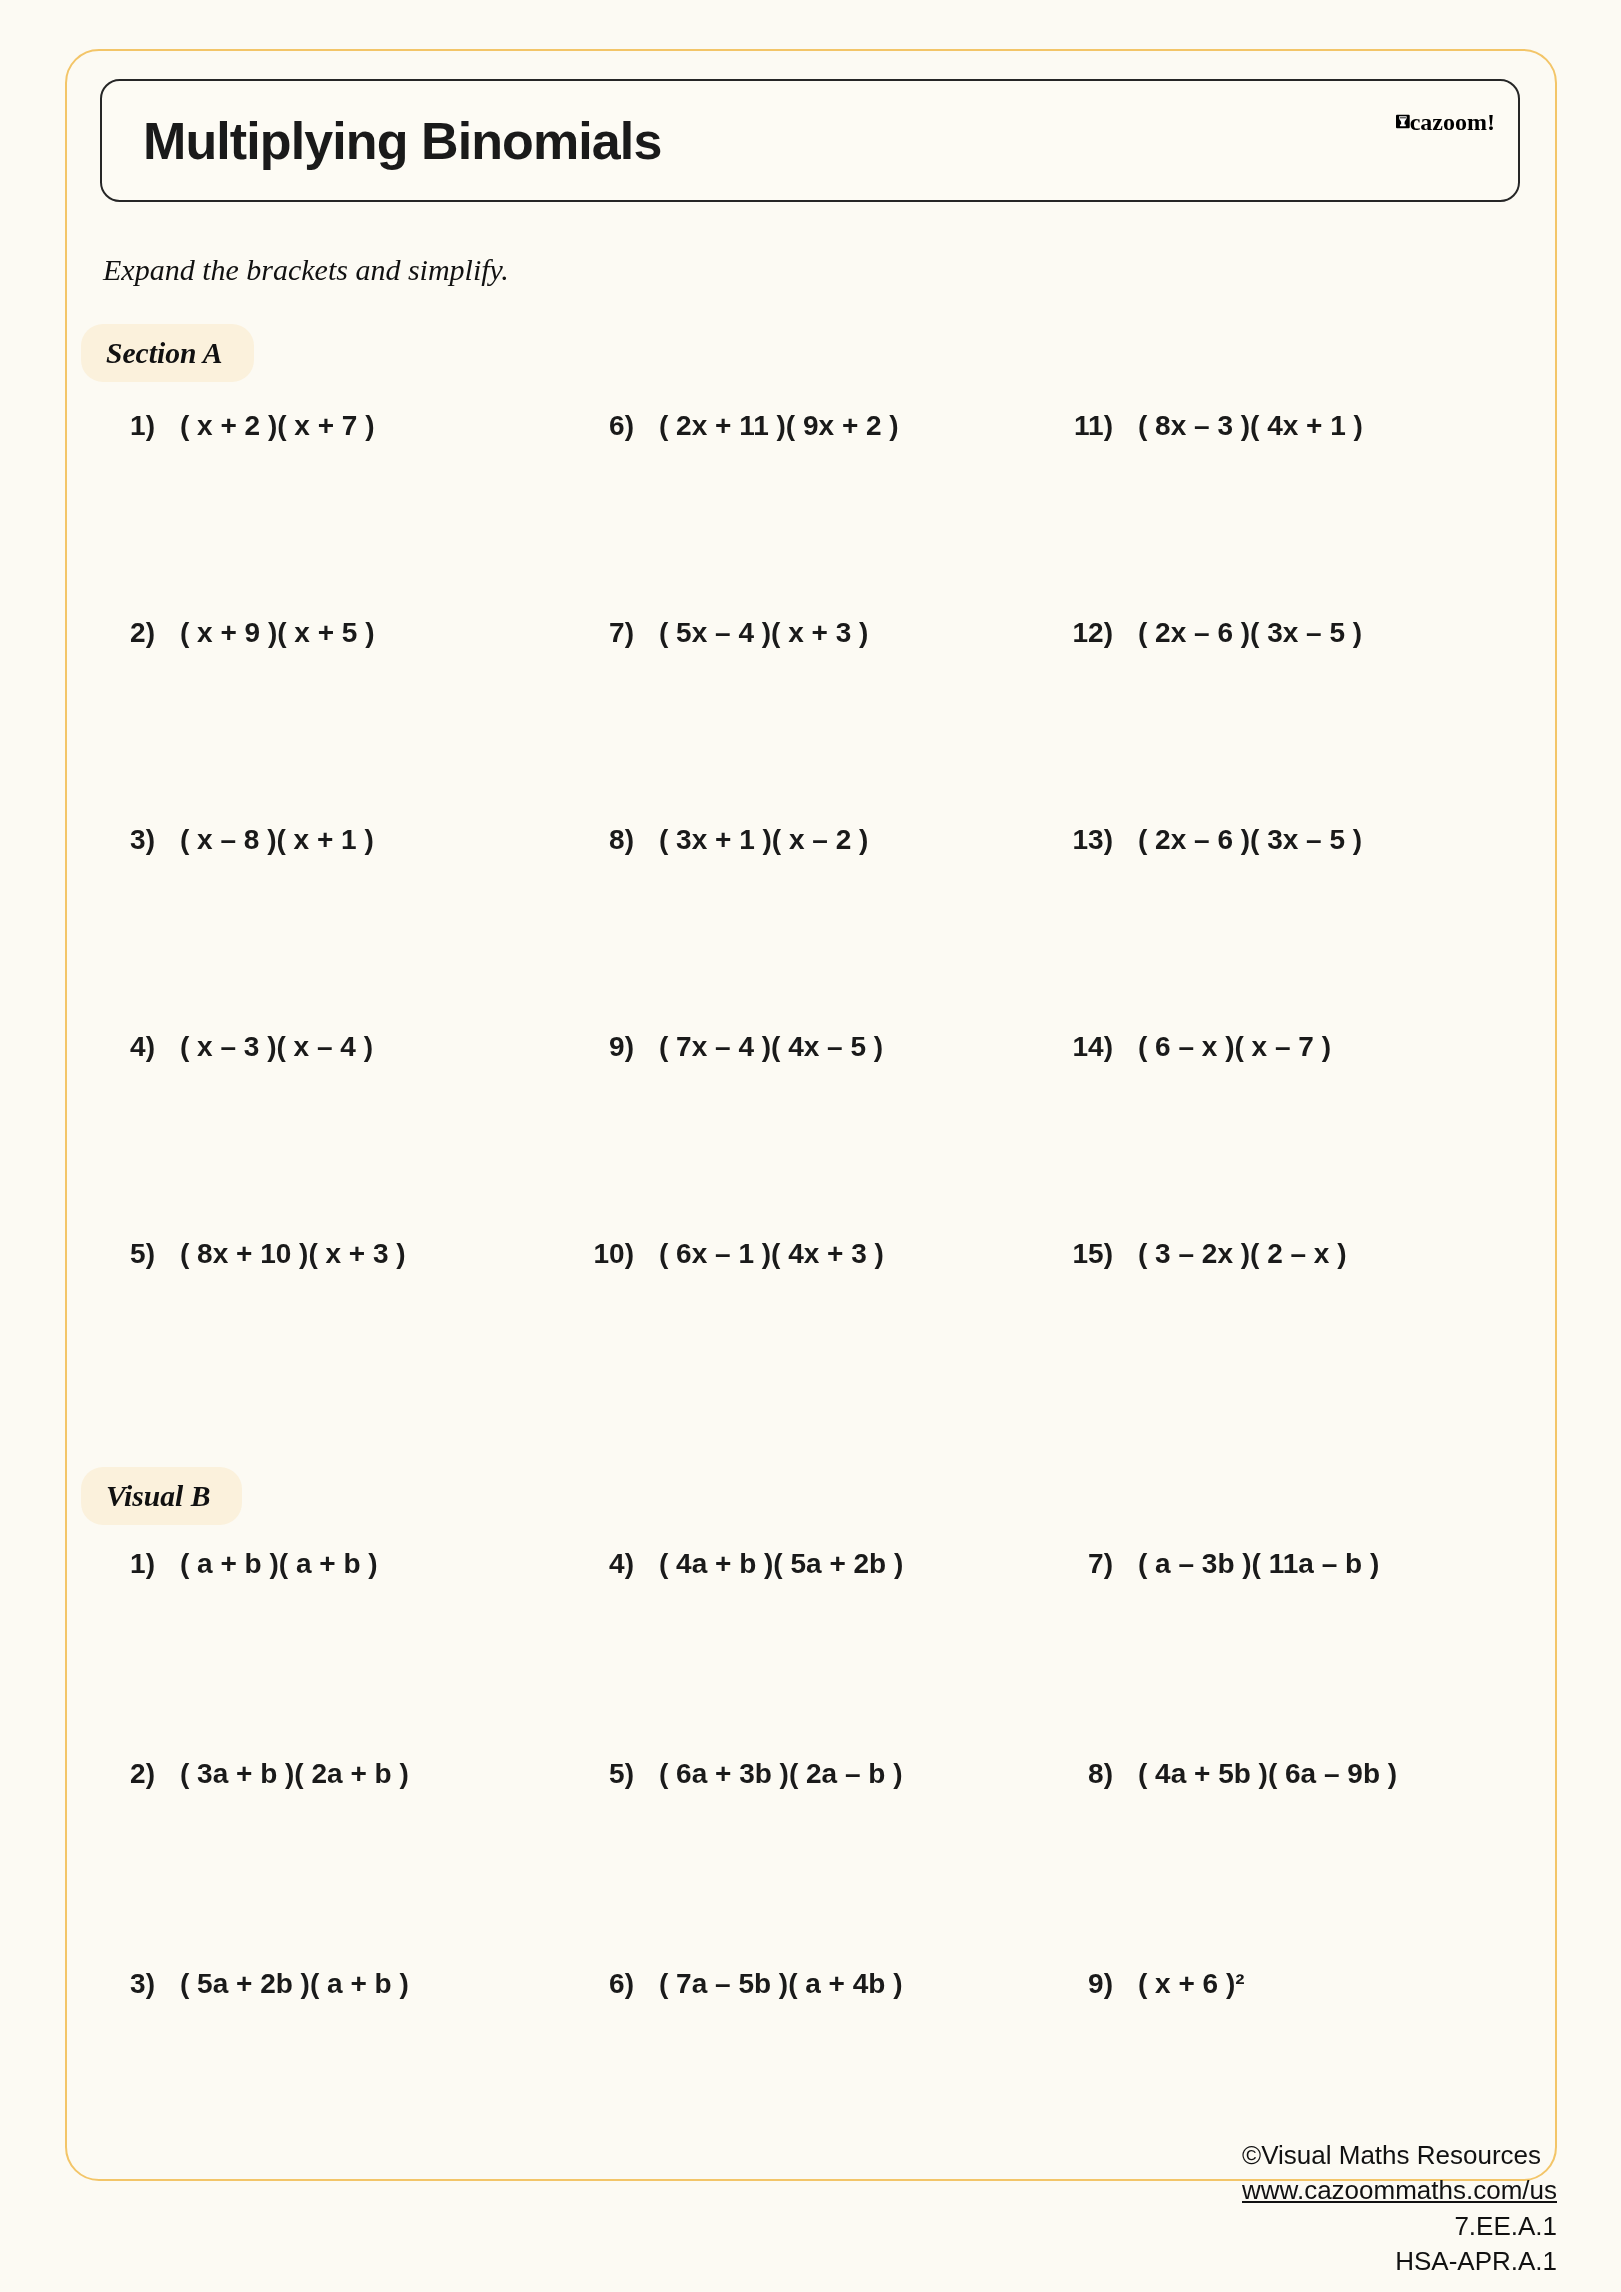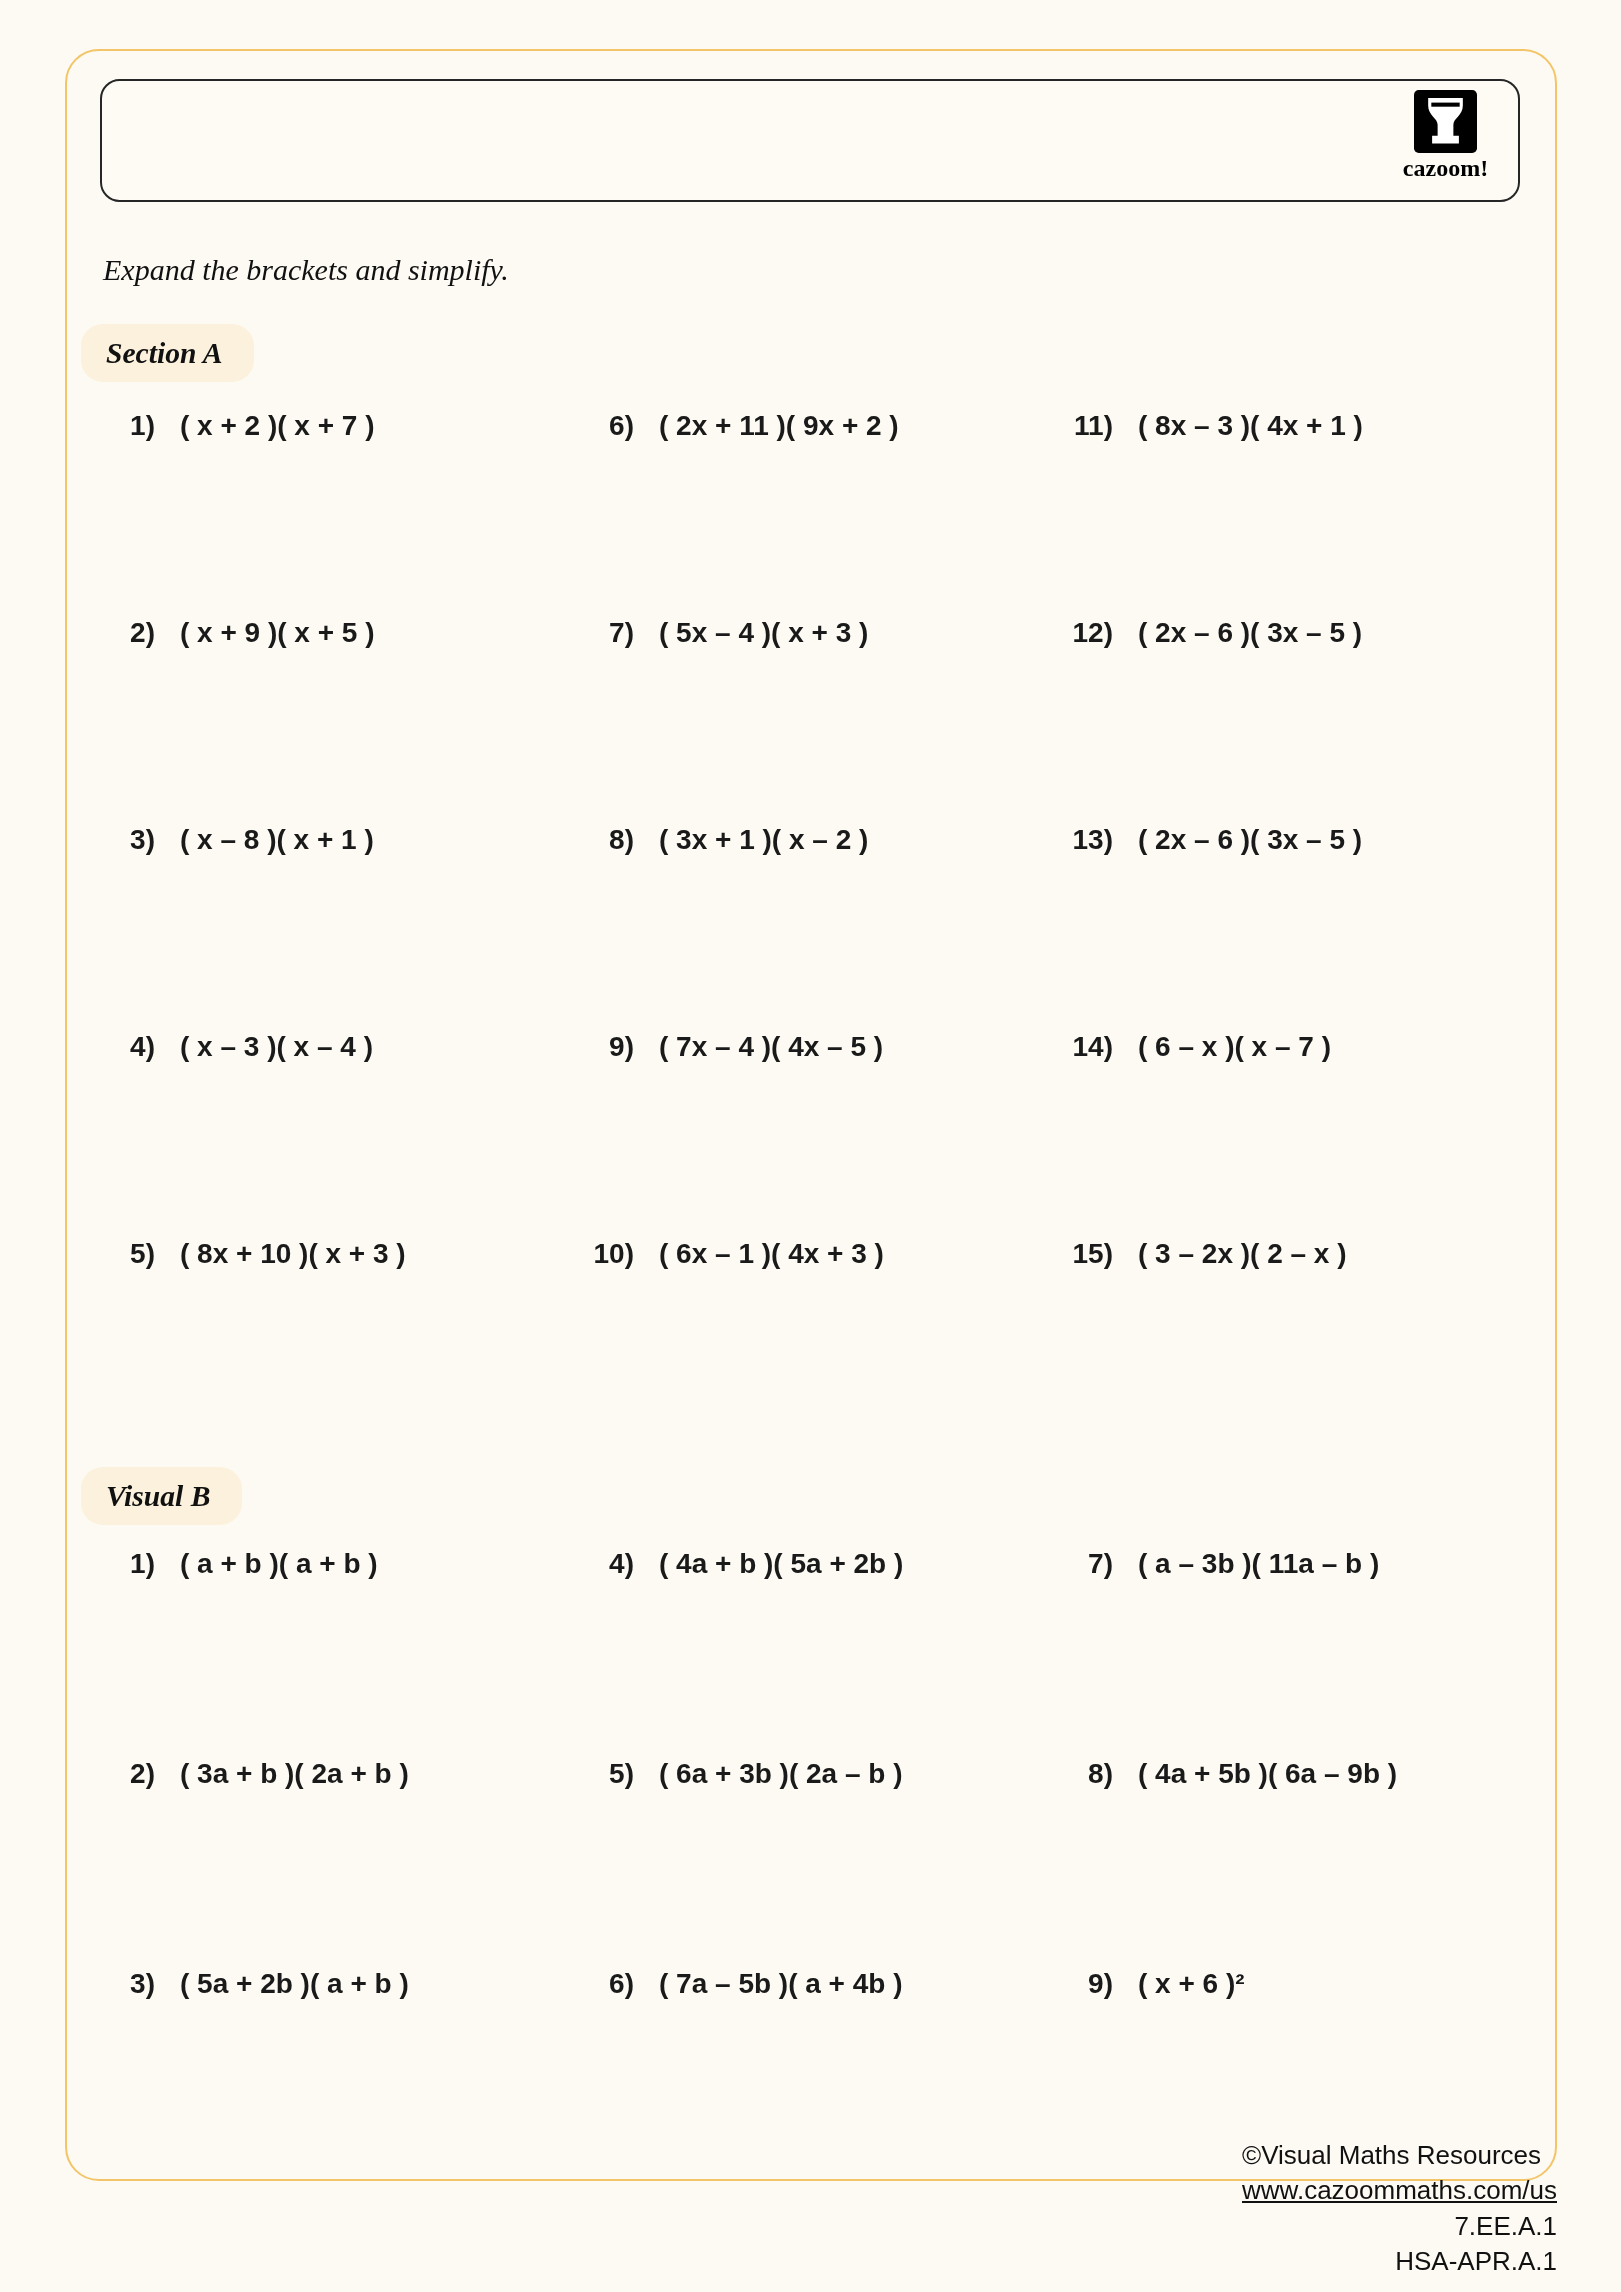--- a/index.html
+++ b/index.html
@@ -25,21 +25,21 @@
     border:2.7px solid #262626;
     border-radius:19.7px;
     display:flex; align-items:center;
   }
   .page-title {
     font-size:52px; font-weight:bold; letter-spacing:-0.9px;
     padding-left:41px;
   }
   .logo {
     position:absolute; right:23px; top:9px;
-    display:flex; flex-direction:column; align-items:center;
+    display:flex; align-items:center;
     width:99px;
   }
   .logo svg { width:63px; height:63px; display:block; }
   .logo-word {
     font-family:"Liberation Serif", serif;
     font-weight:bold; font-size:24px; margin-top:1.8px; color:#000;
   }
   .instruction {
     position:absolute; left:103px; top:253px;
     font-family:"Liberation Serif", serif;
@@ -81,20 +81,21 @@
   .footer .col-right  { text-align:right; }
   .footer a.site-link { color:#111; text-decoration:underline; cursor:pointer;text-align:center; }
 </style>
 </head>
 <body>
 
 <div class="page">
   <div class="frame"></div>
 
   <header class="header-box">
+    <h1 class="page-title">Multiplying Binomials</h1>
     <div class="logo">
       <svg viewBox="0 0 40 40" aria-hidden="true">
         <rect x="0" y="0" width="40" height="40" rx="3" fill="#000"></rect>
         <path d="M9 5 h22 v5 c0 6 -6 8 -6 12 v7 h3.5 v5 h-17 v-5 H15 v-7 c0 -4 -6 -6 -6 -12 z" fill="#fff"></path>
         <rect x="11" y="8" width="18" height="2.6" fill="#000"></rect>
       </svg>
       <div class="logo-word">cazoom!</div>
     </div>
   </header>
 

